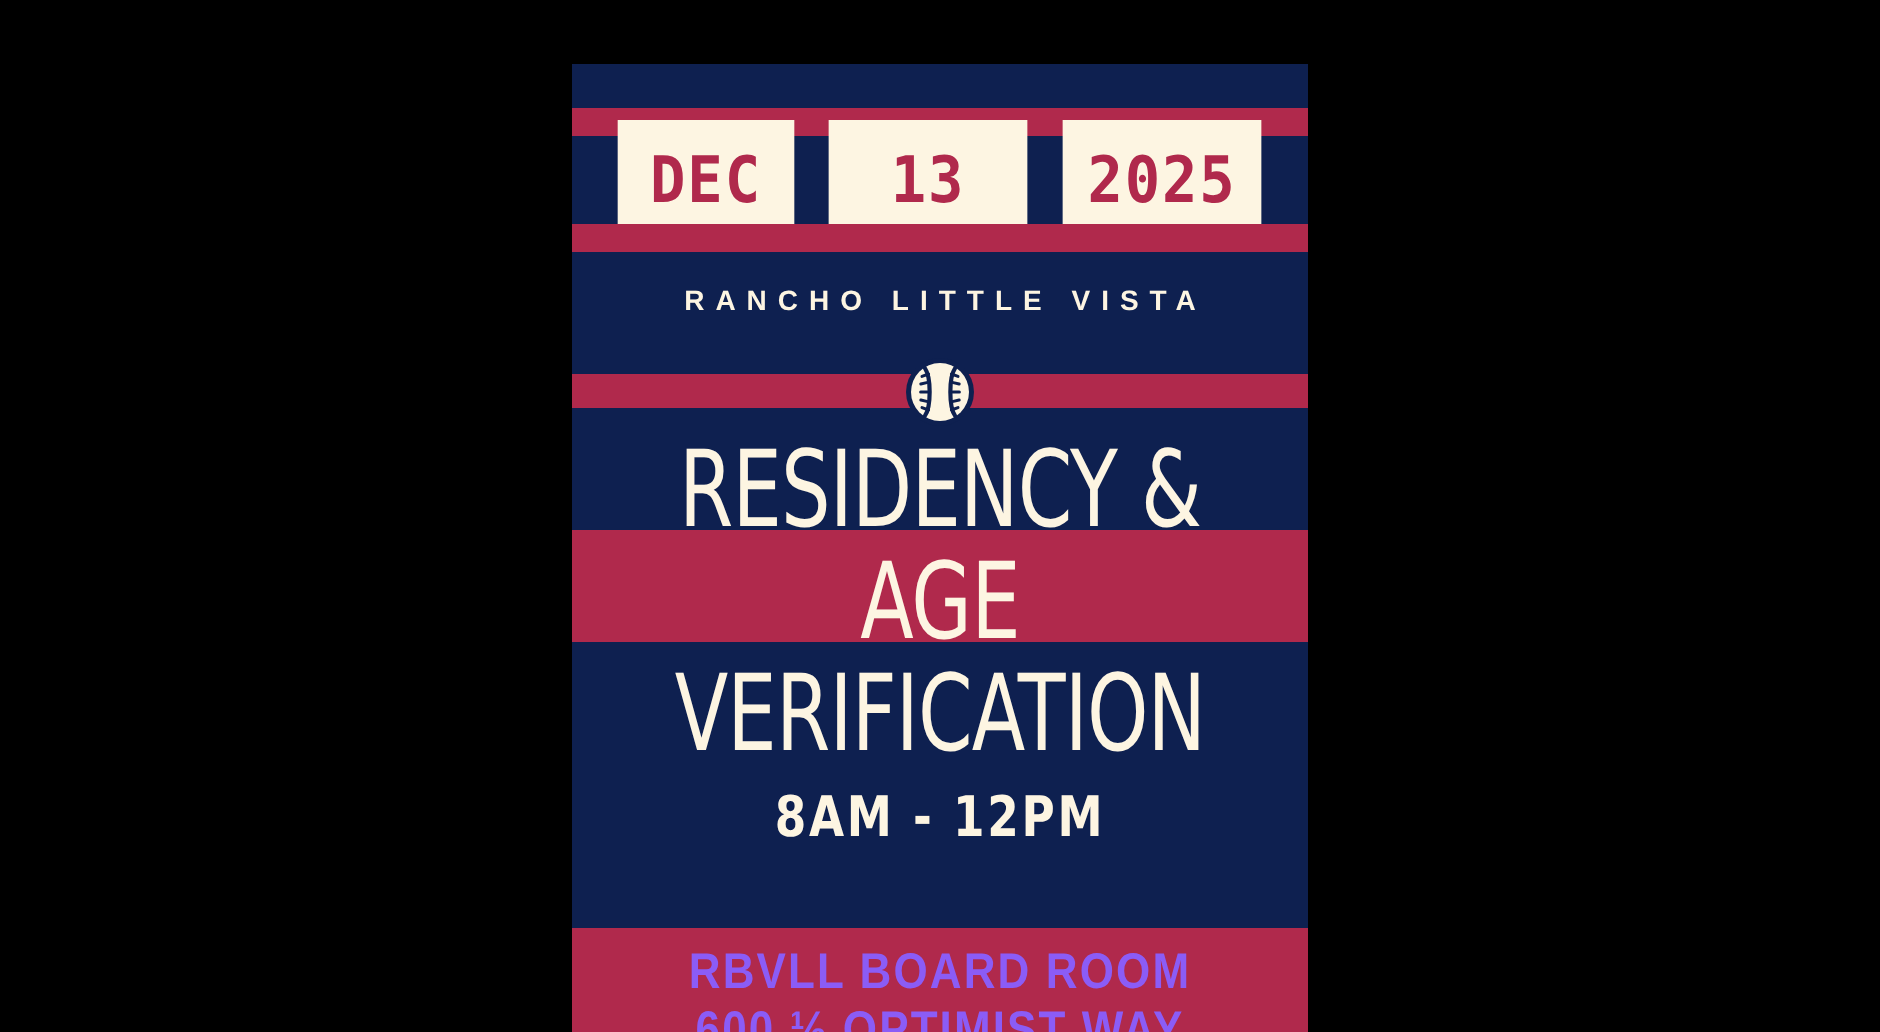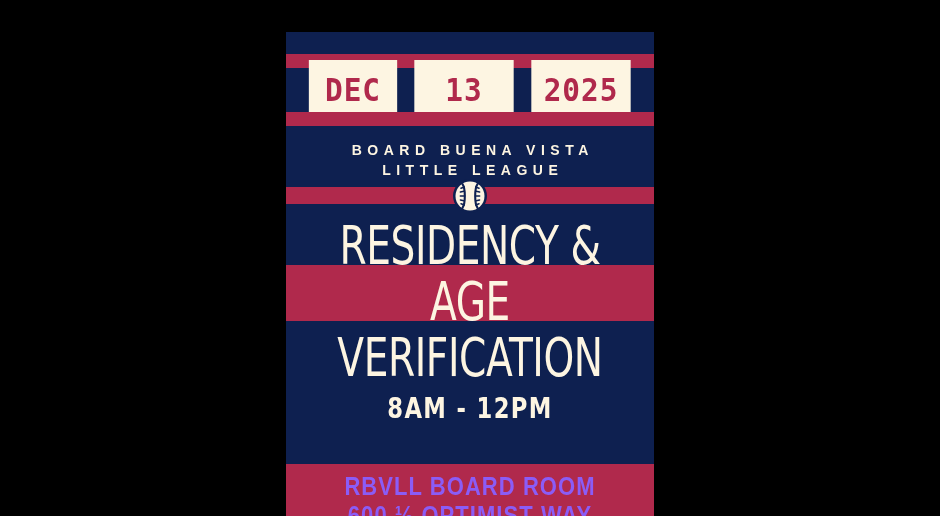--- a/index.html
+++ b/index.html
@@ -166,22 +166,21 @@
 
     <div id="date-row">
       <div class="date-box" id="date-month">DEC</div>
       <div class="date-box" id="date-day">13</div>
       <div class="date-box" id="date-year">2025</div>
     </div>
 
     <div class="band" id="band-date-under"></div>
 
     <div id="league-name">
-      <span id="league-line-1">BOARD BUENA VISTA</span>
-      <span id="league-line-2">LITTLE LEAGUE</span>
+      <span id="league-line-1">RANCHO LITTLE VISTA</span>
     </div>
 
     <div class="band" id="band-ball"></div>
 
     <svg id="baseball" viewBox="0 0 36 36">
       <circle cx="18" cy="18" r="17" fill="#0E2050"></circle>
       <circle cx="18" cy="18" r="14.5" fill="#FDF5E2"></circle>
       <path d="M10.5 6.2 C13.6 10.6 13.6 25.4 10.5 29.8" stroke="#0E2050" stroke-width="2.1" fill="none" stroke-linecap="round"></path>
       <path d="M25.5 6.2 C22.4 10.6 22.4 25.4 25.5 29.8" stroke="#0E2050" stroke-width="2.1" fill="none" stroke-linecap="round"></path>
       <g stroke="#0E2050" stroke-width="1.5" stroke-linecap="round">

